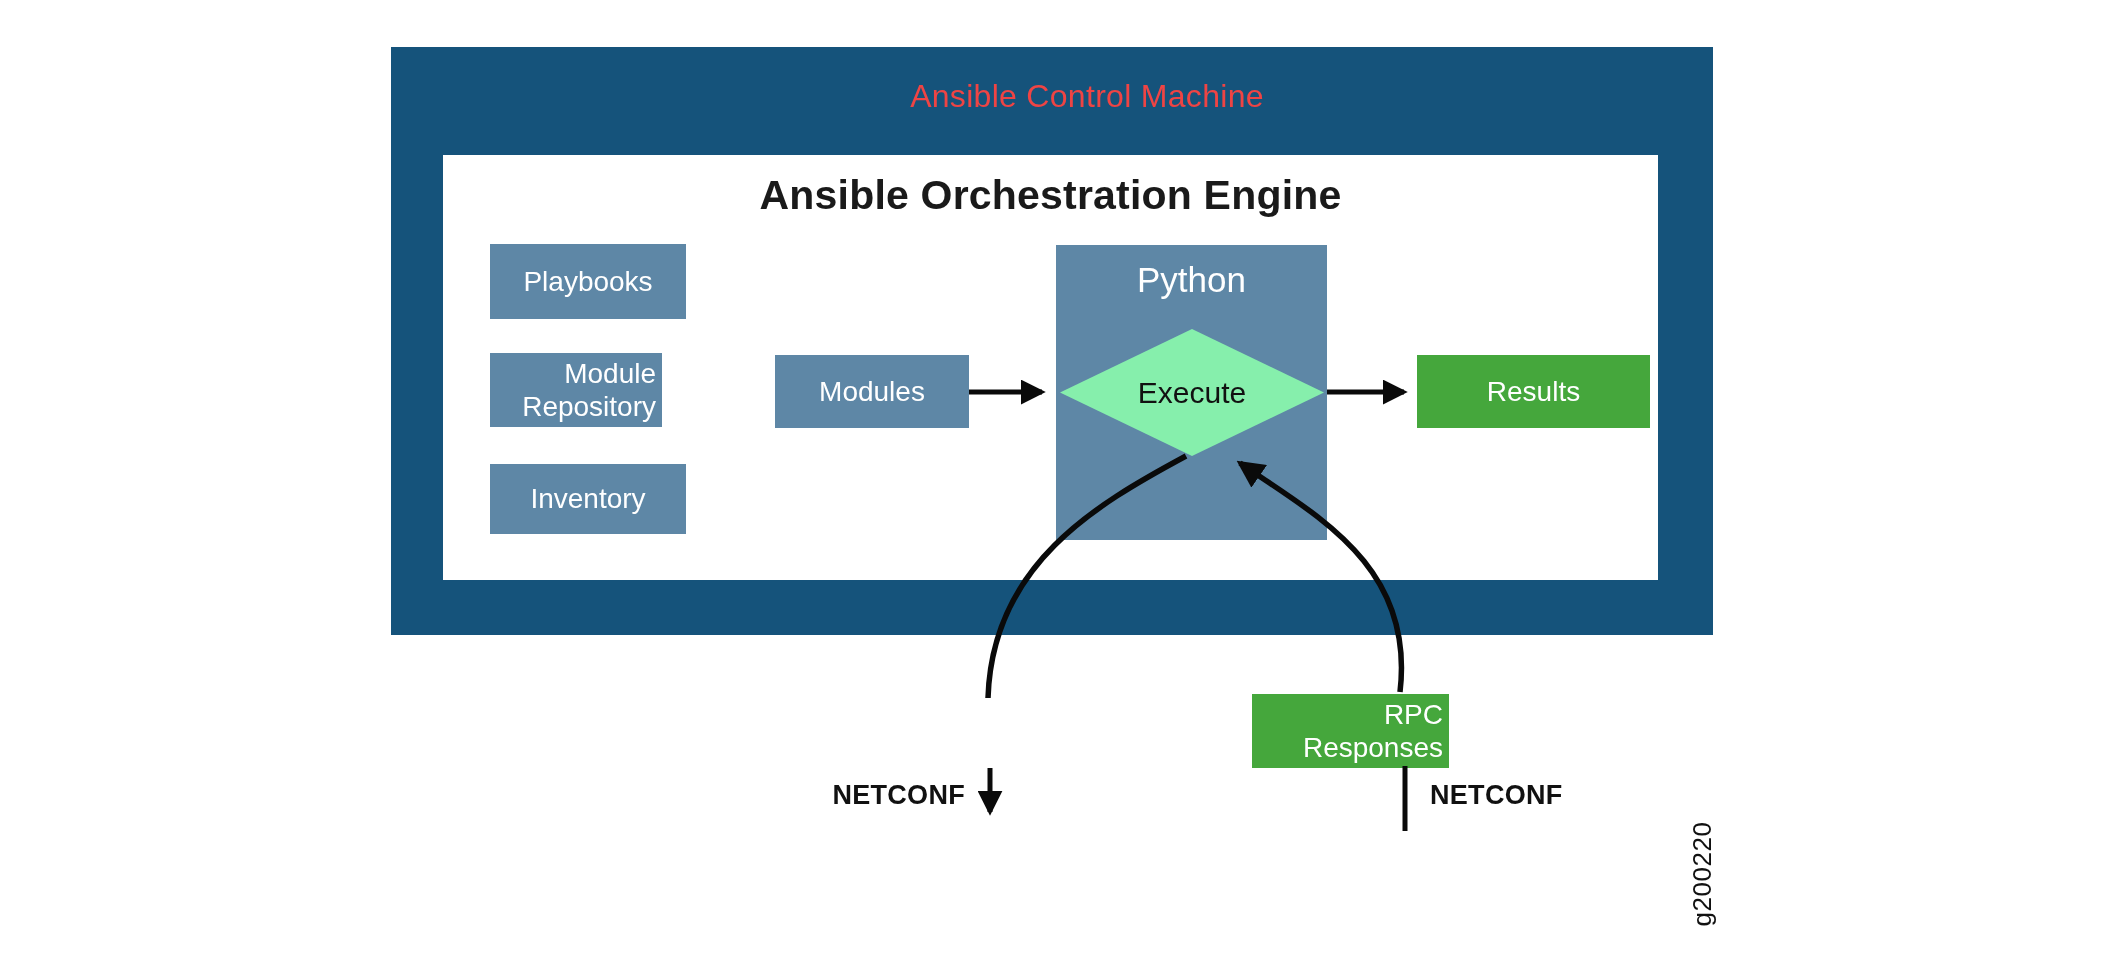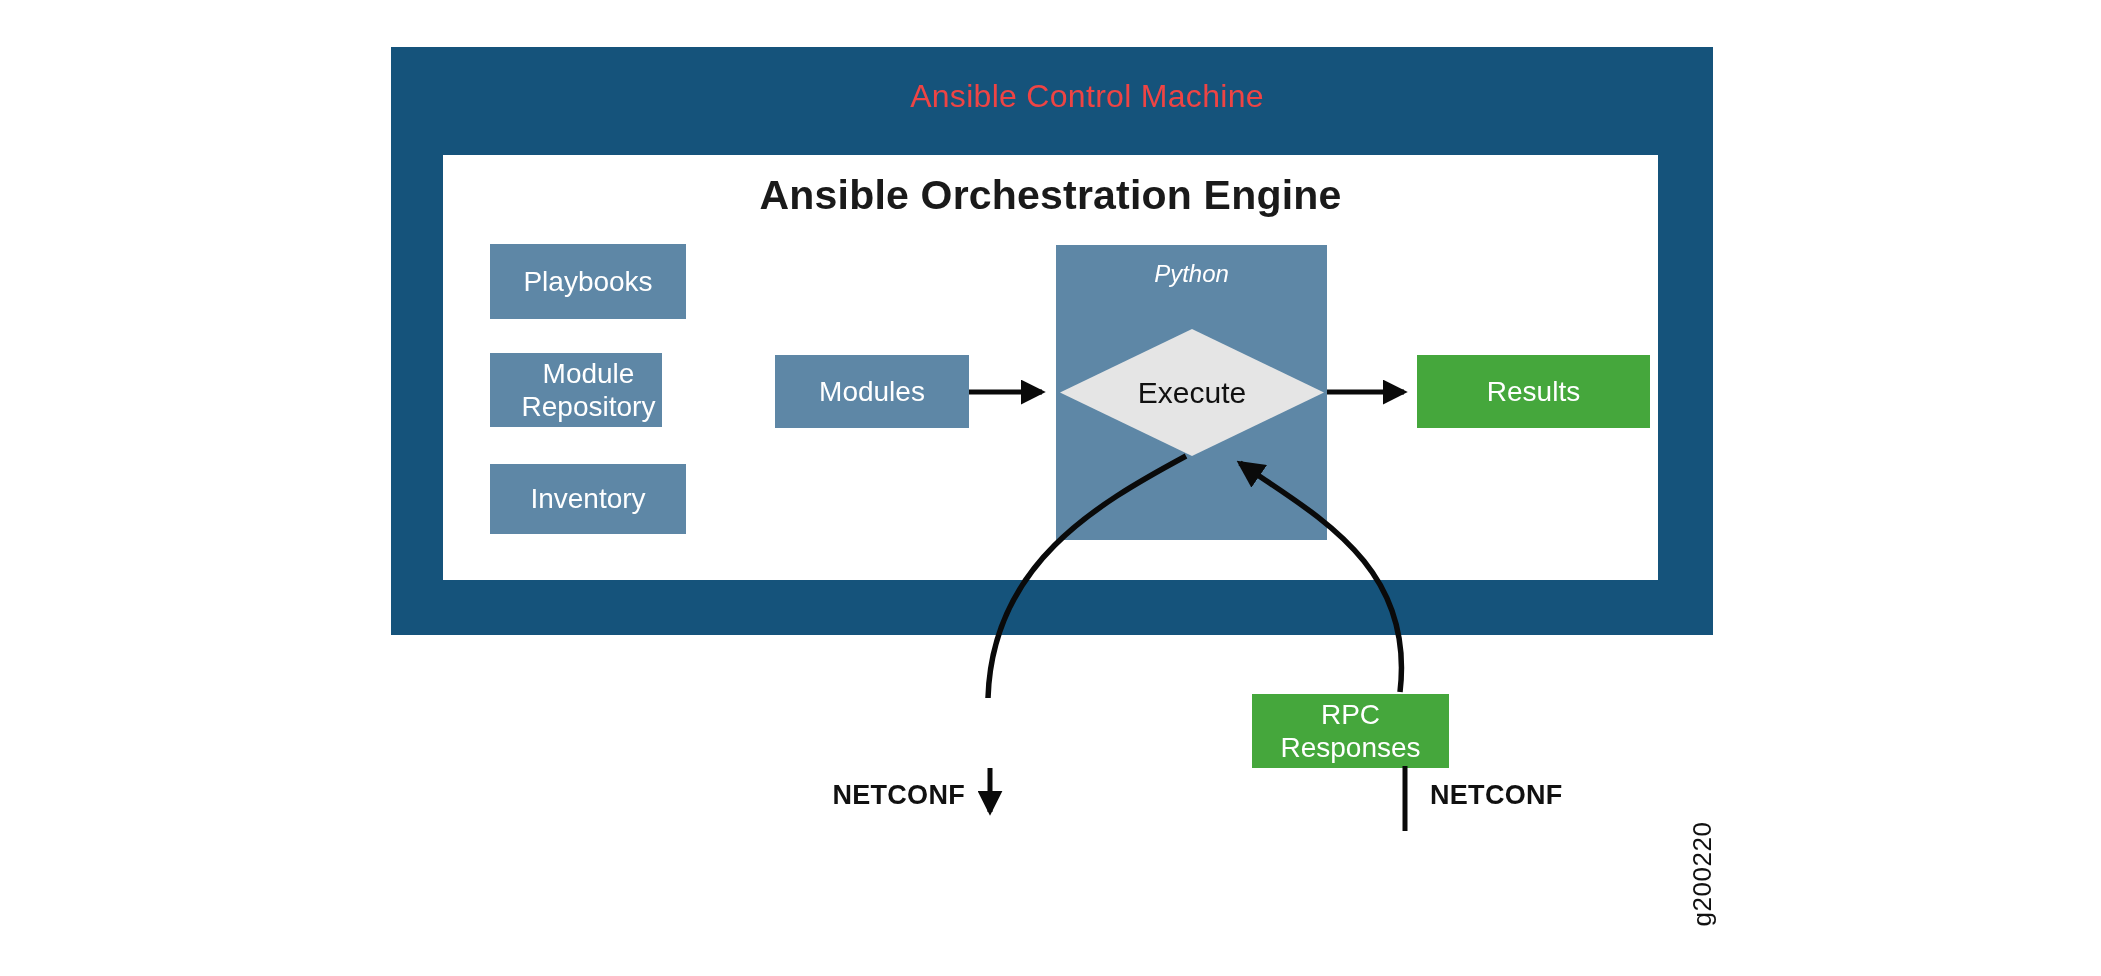--- a/index.html
+++ b/index.html
@@ -24,38 +24,38 @@
     left:443px;top:155px;width:1215px;height:425px;
     background:#ffffff;
   }
   .engine-title{
     left:443px;top:172px;width:1215px;
     text-align:center;color:#1a1a1a;
     font-size:41px;font-weight:600;letter-spacing:0.2px;
   }
   .node{
     display:flex;align-items:center;justify-content:center;
-    text-align:center;color:#ffffff;
+    text-align:right;color:#ffffff;
     font-size:28px;font-weight:500;line-height:1.18;
     padding:2px 6px;
   }
   .steel{background:#5E87A6;}
   .green{background:#45A73C;}
   .playbooks{left:490px;top:244px;width:196px;height:75px;}
   .module-repo{left:490px;top:353px;width:172px;height:74px;padding-left:31px;}
   .inventory{left:490px;top:464px;width:196px;height:70px;}
   .modules{left:775px;top:355px;width:194px;height:73px;}
   .python-box{left:1056px;top:245px;width:271px;height:295px;background:#5E87A6;}
   .python-label{
     left:1056px;top:260px;width:271px;
-    text-align:center;color:#ffffff;font-size:24px;font-weight:500;font-style:italic;
+    text-align:center;color:#ffffff;font-size:35px;font-weight:500;
   }
   .diamond{
     left:1060px;top:329px;width:264px;height:127px;
-    background:#e5e5e5;
+    background:#86efac;
     clip-path:polygon(50% 0%, 100% 50%, 50% 100%, 0% 50%);
     display:flex;align-items:center;justify-content:center;
     color:#111111;font-size:30px;font-weight:500;
   }
   .results{left:1417px;top:355px;width:233px;height:73px;}
   .rpcs{left:893px;top:696px;width:195px;height:72px;}
   .rpc-responses{left:1252px;top:694px;width:197px;height:74px;}
   .managed-node{left:890px;top:830px;width:613px;height:100px;font-size:30px;}
   .netconf{
     color:#111111;font-size:27px;font-weight:700;letter-spacing:0.3px;

